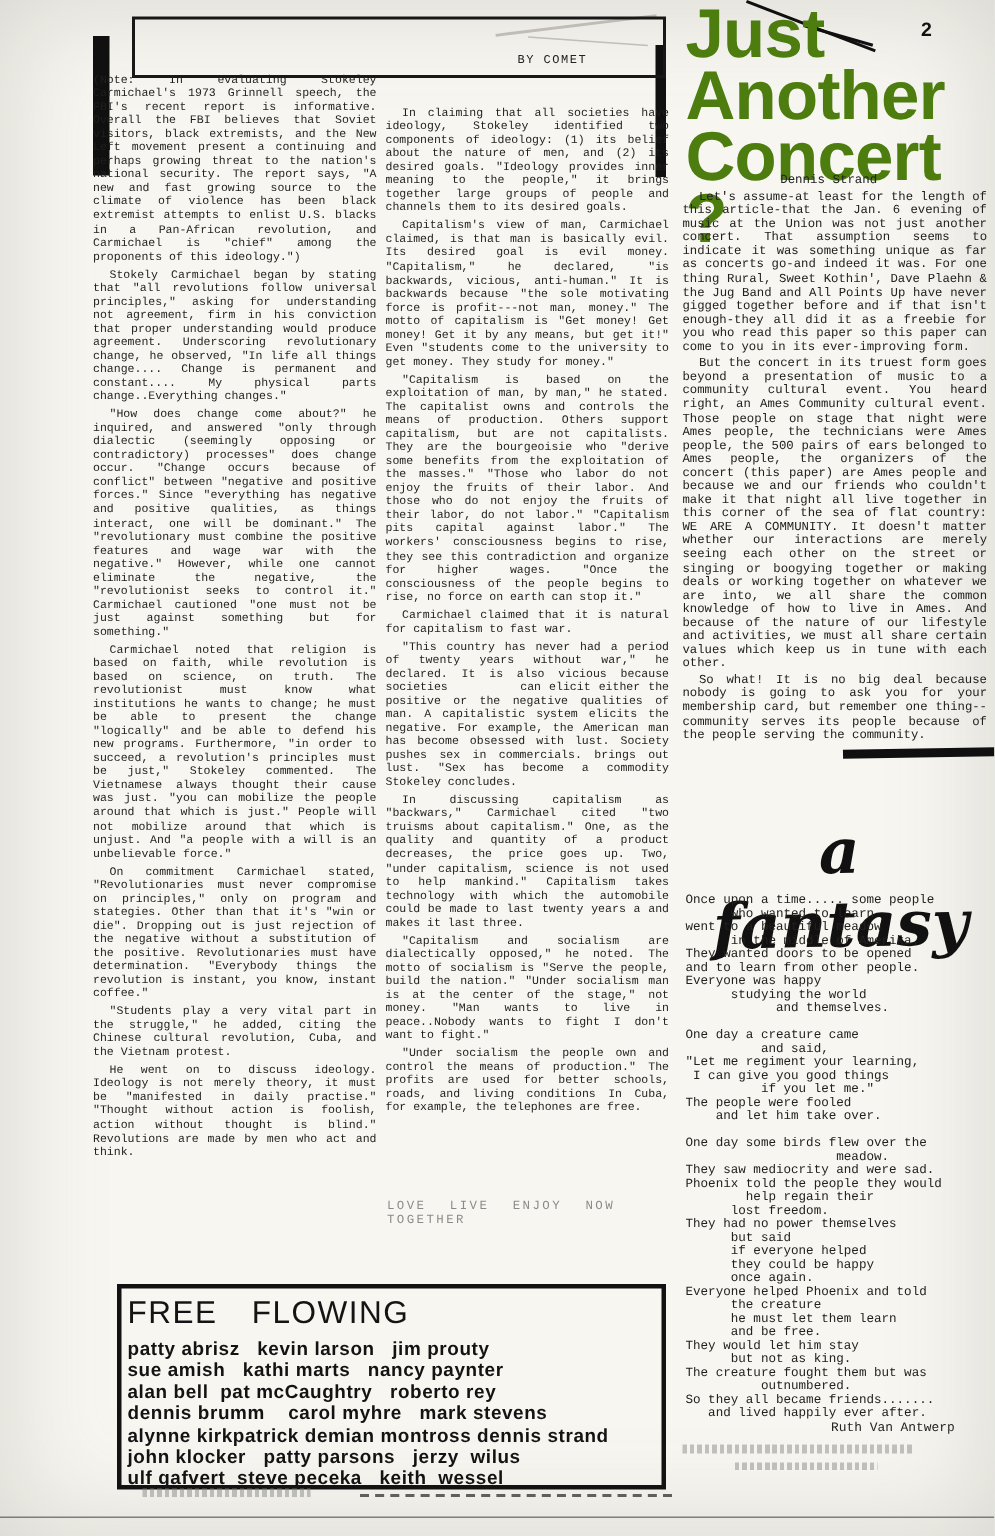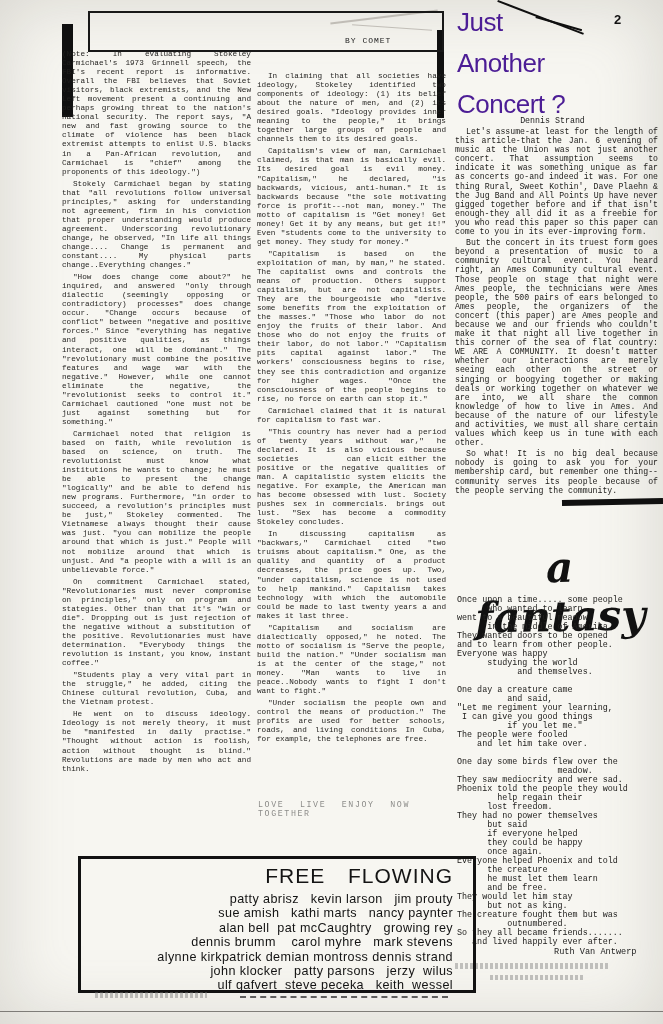--- a/index.html
+++ b/index.html
@@ -26,49 +26,49 @@
   .col-mid{left:257px;top:52px;width:189px;margin-top:20px;}
   .para{margin:0 0 3px 0;text-indent:11px;}
   .para.noindent{text-indent:0;}
   .motto{
     position:absolute;left:258px;top:800px;width:200px;
     font-size:8.3px;letter-spacing:1.6px;word-spacing:9px;opacity:.55;color:#333;
   }
   
   .concert-title{
     position:absolute;left:457px;top:2px;width:205px;
-    font-family:"Liberation Sans",sans-serif;font-weight:normal;
-    font-size:26px;line-height:41px;letter-spacing:-.5px;color:#4c1d95;
+    font-family:"Liberation Sans",sans-serif;font-weight:bold;
+    font-size:46px;line-height:41px;letter-spacing:-.5px;color:#4d7c0f;
   }
   .concert-byline{position:absolute;left:455px;top:116px;width:195px;text-align:center;font-size:8.3px;color:#222;}
   .concert-body{position:absolute;left:455px;top:127px;width:203px;text-align:justify;font-size:8.2px;line-height:9.1px;color:#22211f;}
   .concert-body .para{margin-bottom:2px;}
   
   .fantasy-title{
     position:absolute;left:460px;top:543px;width:200px;text-align:center;
     font-family:"DejaVu Serif","Liberation Serif",serif;
     font-style:italic;font-weight:bold;font-size:42px;color:#111;
     transform:rotate(-1deg);
   }
   .poem{
     position:absolute;left:457px;top:596px;width:205px;
     white-space:pre;font-size:8.4px;line-height:9.0px;color:#22211f;
   }
   .signature{position:absolute;left:538px;top:947px;font-size:8.6px;color:#222;padding-left:16px;}
   
   .ff-box{
     position:absolute;left:78px;top:856px;width:352px;height:121px;
-    border:3px solid #121212;padding:5px 20px;background:transparent;text-align:right;
+    border:3px solid #121212;padding:5px 4px;background:transparent;
   }
   .ff-title{
     font-family:"Liberation Sans",sans-serif;font-size:21px;font-weight:500;
     letter-spacing:1px;word-spacing:16px;color:#141414;margin:0 0 4px 0;
   }
   .ff-name{
-    font-family:"Liberation Sans",sans-serif;font-weight:normal;font-size:12.6px;
+    font-family:"Liberation Sans",sans-serif;font-weight:bold;font-size:12.6px;
     line-height:14.4px;letter-spacing:.4px;white-space:pre;color:#131313;
   }
   
   .mark{position:absolute;background:#101010;}
   .bar-left{left:62px;top:24px;width:11px;height:93px;}
   .bar-right{left:437px;top:30px;width:7px;height:88px;}
   .scribble1{left:498px;top:0px;width:92px;height:2px;transform:rotate(21deg);transform-origin:left top;}
   .scribble2{left:536px;top:16px;width:48px;height:2px;transform:rotate(16deg);transform-origin:left top;}
   .smear{left:562px;top:499px;width:101px;height:6px;transform:rotate(-1deg);}
   .pencil{position:absolute;background:#9a968e;opacity:.55;}
@@ -178,21 +178,21 @@
 So they all became friends.......
    and lived happily ever after.</div>
   <div class="signature">Ruth Van Antwerp</div>
   <div class="smudge sig-smudge1"></div>
   <div class="smudge sig-smudge2"></div>
 
   <div class="ff-box">
     <div class="ff-title">FREE FLOWING</div>
     <div class="ff-name">patty abrisz   kevin larson   jim prouty</div>
     <div class="ff-name">sue amish   kathi marts   nancy paynter</div>
-    <div class="ff-name">alan bell  pat mcCaughtry   growing rey</div>
+    <div class="ff-name">alan bell  pat mcCaughtry   roberto rey</div>
     <div class="ff-name">dennis brumm    carol myhre   mark stevens</div>
     <div class="ff-name">alynne kirkpatrick demian montross dennis strand</div>
     <div class="ff-name">john klocker   patty parsons   jerzy  wilus</div>
     <div class="ff-name">ulf gafvert  steve peceka   keith  wessel</div>
   </div>
   <div class="smudge box-smudge"></div>
   <div class="dash-line"></div>
   <div class="bottom-rule"></div>
 
 </div>

